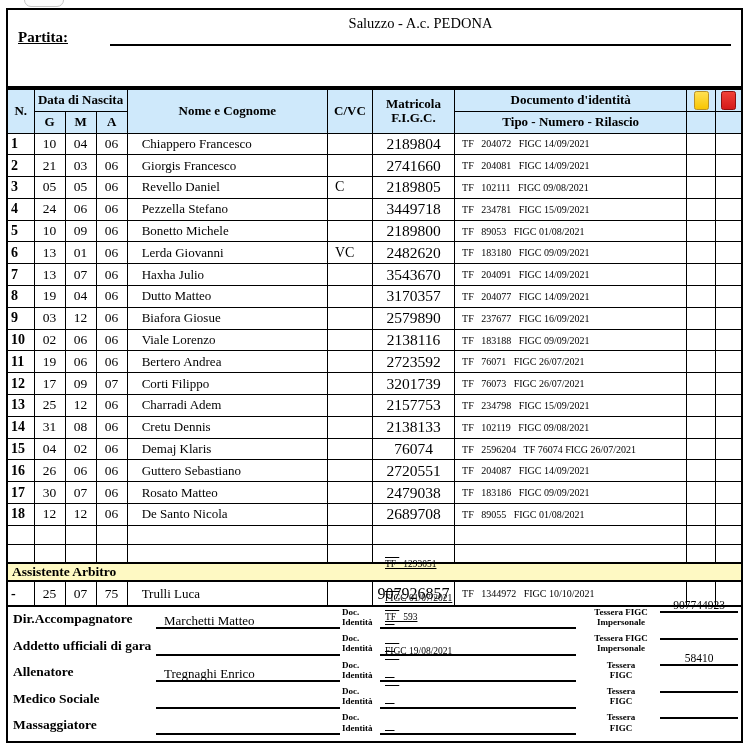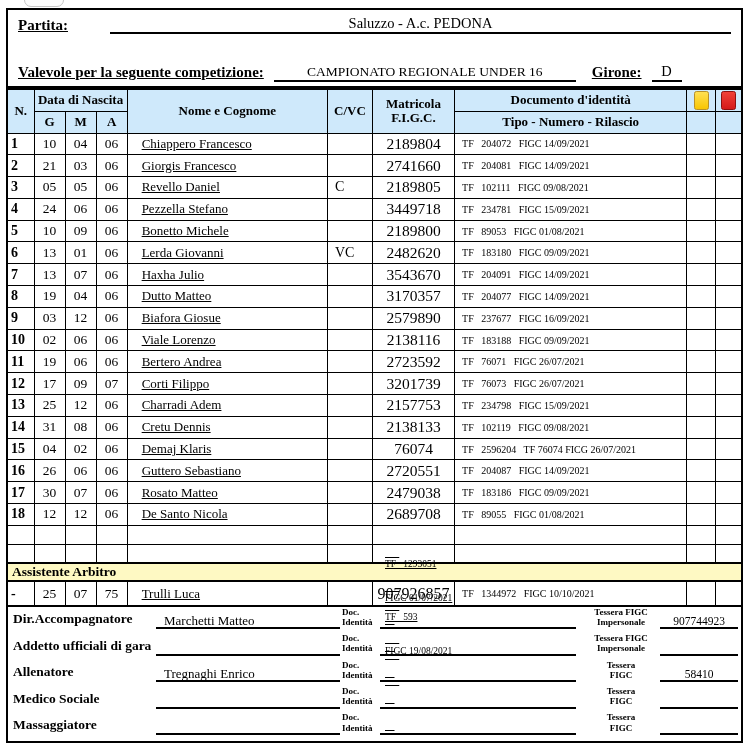--- a/index.html
+++ b/index.html
@@ -19,21 +19,21 @@
   
   .match-info {
     position: absolute; left: 6px; top: 8px; width: 737px; height: 80px;
     border: 2px solid #000; padding: 5px 10px 4px 10px;
     display: flex; flex-direction: column; justify-content: space-between;
   }
   .mi-row { display: flex; align-items: flex-end; }
   .mi-label { font-weight: bold; font-size: 15px; white-space: nowrap; line-height: 1.25; text-decoration: underline; }
   .mi-field {
     border-bottom: 2px solid #000; text-align: center;
-    font-size: 14.5px; line-height: 1.2; padding-bottom: 0px; white-space: nowrap;
+    font-size: 14.5px; line-height: 1.2; padding-bottom: 12px; white-space: nowrap;
   }
   .f-partita { flex: 1; margin-left: 42px; }
   .f-date  { width: 114px; margin-left: 10px; }
   .f-time  { width: 50px;  margin-left: 10px; }
   .f-venue { flex: 1; margin-left: 26px; font-size: 11px; }
   .f-comp  { width: 302px; margin-left: 10px; font-size: 13.5px; }
   .f-girone{ width: 30px;  margin-left: 10px; }
   .gap-l { margin-left: 16px; }
 
   
@@ -47,21 +47,21 @@
   th.h-n { font-size: 14px; }
   th.h-gma { font-size: 14px; }
   th.h-name { font-size: 14px; }
   th.h-cvc { font-size: 15px; }
   tbody tr.r-player { height: 21.8px; }
   tbody tr.r-empty { height: 19px; }
   tbody tr.r-banner { height: 17px; }
   tbody tr.r-assistant { height: 25px; }
   td.c-n { font-weight: bold; font-size: 14px; padding-left: 3px; }
   td.c-d { text-align: center; font-size: 13.5px; }
-  td.c-name { padding-left: 14px; font-size: 13px; text-decoration: underline; }
+  td.c-name { padding-left: 14px; font-size: 13px; }
   td.c-cvc { padding-left: 7px; font-size: 14px; }
   td.c-matr { text-align: center; font-size: 15.5px; }
   td.c-doc { padding-left: 7px; font-size: 10px; white-space: pre; }
   .banner-cell {
     background: #fef9c3; font-weight: bold; font-size: 13.5px;
     padding-left: 4px; border-top: 2px solid #000 !important; border-bottom: 2px solid #000 !important;
   }
   tr.r-assistant td.c-matr { font-size: 16px; }
   .card { width: 15px; height: 19px; border-radius: 2.5px; margin: 0 auto; }
   .card.y { background: linear-gradient(#ffe053, #f8c603); border: 1px solid #b8912a; }
@@ -78,39 +78,33 @@
     position: absolute; left: 148px; width: 184px; bottom: 5px; height: 17px;
     border-bottom: 2px solid #000; font-size: 13px; line-height: 17px; padding-left: 8px; white-space: nowrap;
   }
   .off-doc-label { position: absolute; left: 334px; width: 46px; bottom: 7px; font-size: 9px; font-weight: bold; text-align: left; line-height: 1.15; }
   .off-doc {
     position: absolute; left: 372px; width: 196px; bottom: 5px; min-height: 12px;
     border-bottom: 2px solid #000; font-size: 9.5px; line-height: 1.18; padding: 0 0 1px 5px; white-space: pre; text-decoration: underline;
   }
   .off-tess-label { position: absolute; left: 578px; width: 70px; bottom: 7px; font-size: 9px; font-weight: bold; text-align: center; line-height: 1.15; }
   .off-tess {
-    position: absolute; left: 652px; width: 78px; bottom: 5px; height: 15px;
+    position: absolute; left: 652px; width: 78px; bottom: 21px; height: 15px;
     border-bottom: 2px solid #000; font-size: 11.5px; line-height: 15px; text-align: center;
   }
 </style>
 </head>
 <body>
 
 <div class="artifact"></div>
 
 <div class="match-info">
   <div class="mi-row">
     <span class="mi-label">Partita:</span>
     <span class="mi-field f-partita">Saluzzo - A.c. PEDONA</span>
-  </div>
-  <div class="mi-row">
-    <span class="mi-label">Valevole per la seguente competizione:</span>
-    <span class="mi-field f-comp">CAMPIONATO REGIONALE UNDER 16</span>
-    <span class="mi-label gap-l">Girone:</span>
-    <span class="mi-field f-girone">D</span>
   </div>
 </div>
 
 <table class="roster">
   <colgroup>
     <col style="width:27px">
       <col style="width:31px">
       <col style="width:31px">
       <col style="width:31px">
     <col style="width:200px">

